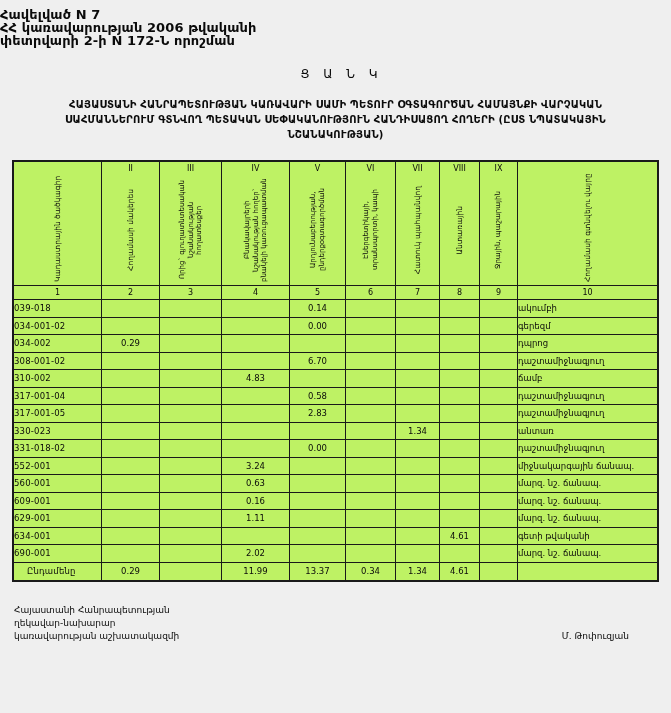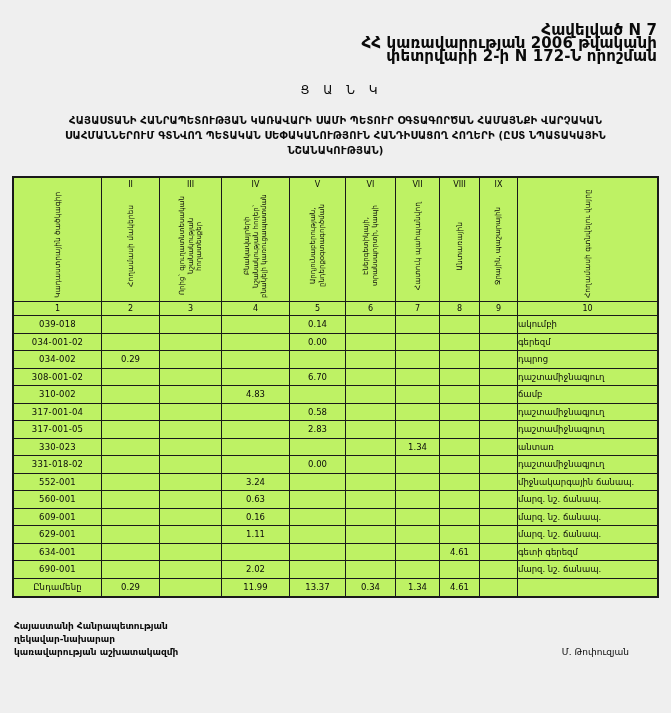--- a/index.html
+++ b/index.html
@@ -14,25 +14,24 @@
     color: #0a0a0a;
     position: relative;
     overflow: hidden;
   }
   .page {
     position: absolute;
     inset: 0;
     padding: 0;
   }
   .hdr {
-    text-align: right;
-    font-size: 15px;
+    font-size: 13px;
     font-weight: bold;
     line-height: 13px;
-    padding: 24px 14px 0 0;
+    padding: 8px 14px 0 0;
     letter-spacing: 0.1px;
   }
   .hdr div { white-space: nowrap; }
 
   .doc-title {
     text-align: center;
     font-size: 12px;
     letter-spacing: 5px;
     margin-top: 20px;
     font-weight: normal;
@@ -125,43 +124,43 @@
     font-size: 8px;
   }
 
   
   tr.data td {
     height: 16.5px;
     font-size: 8.5px;
   }
   td.code {
     padding-left: 4px;
-    text-align: center;
+    text-align: left;
     letter-spacing: 0.2px;
   }
   td.num { text-align: center; }
   td.desc {
     padding-left: 4px;
     text-align: left;
     font-size: 8px;
   }
   tr.total td {
     height: 17px;
     font-size: 8.5px;
   }
-  tr.total td.code { text-align: center; padding-left: 0; }
+  tr.total td.code { padding-left: 13px; }
 
   
   .footer {
     margin: 22px 14px 0 14px;
     font-size: 9px;
     line-height: 13px;
     position: relative;
   }
-  .footer .left { display: inline-block; font-weight: bold; }
+  .footer .left { display: inline-block; }
   .footer .sign {
     position: absolute;
     right: 28px;
     bottom: 0;
     font-size: 9px;
   }
 </style>
 </head>
 <body>
 
@@ -428,21 +427,21 @@
         <tr class="data">
           <td class="code">634-001</td>
           <td class="num"></td>
           <td class="num"></td>
           <td class="num"></td>
           <td class="num"></td>
           <td class="num"></td>
           <td class="num"></td>
           <td class="num">4.61</td>
           <td class="num"></td>
-          <td class="desc">գետի գերեզմ</td>
+          <td class="desc">գետի թվականի</td>
         </tr>
         <tr class="data">
           <td class="code">690-001</td>
           <td class="num"></td>
           <td class="num"></td>
           <td class="num">2.02</td>
           <td class="num"></td>
           <td class="num"></td>
           <td class="num"></td>
           <td class="num"></td>

